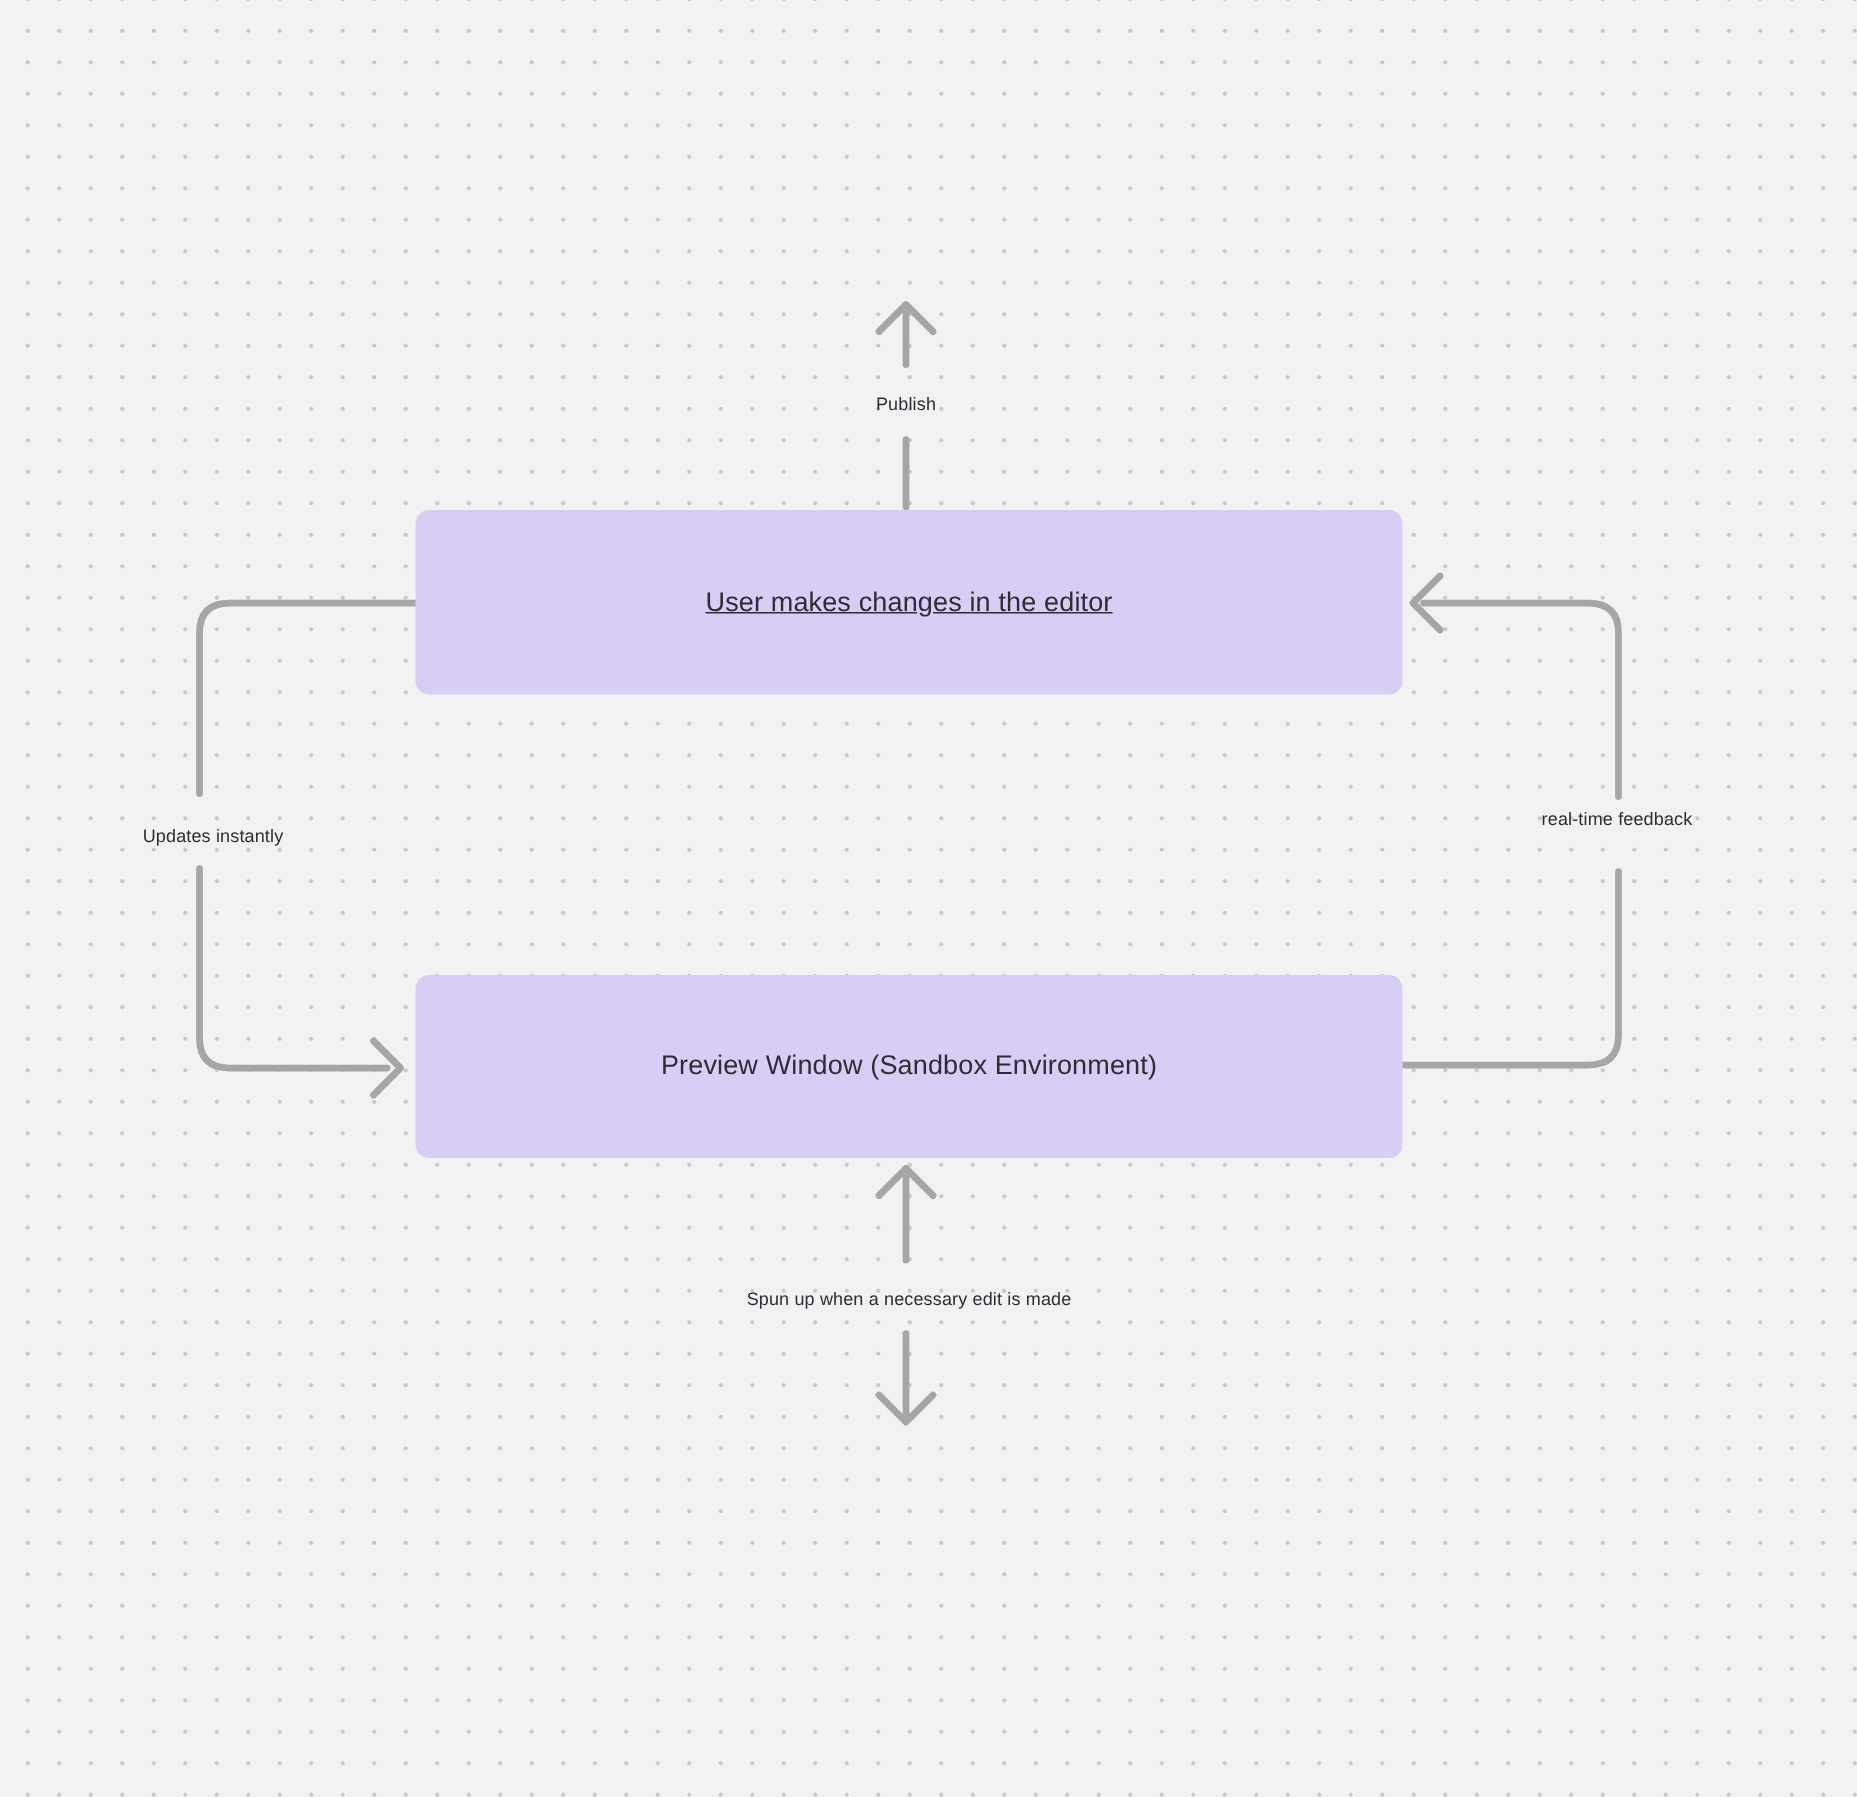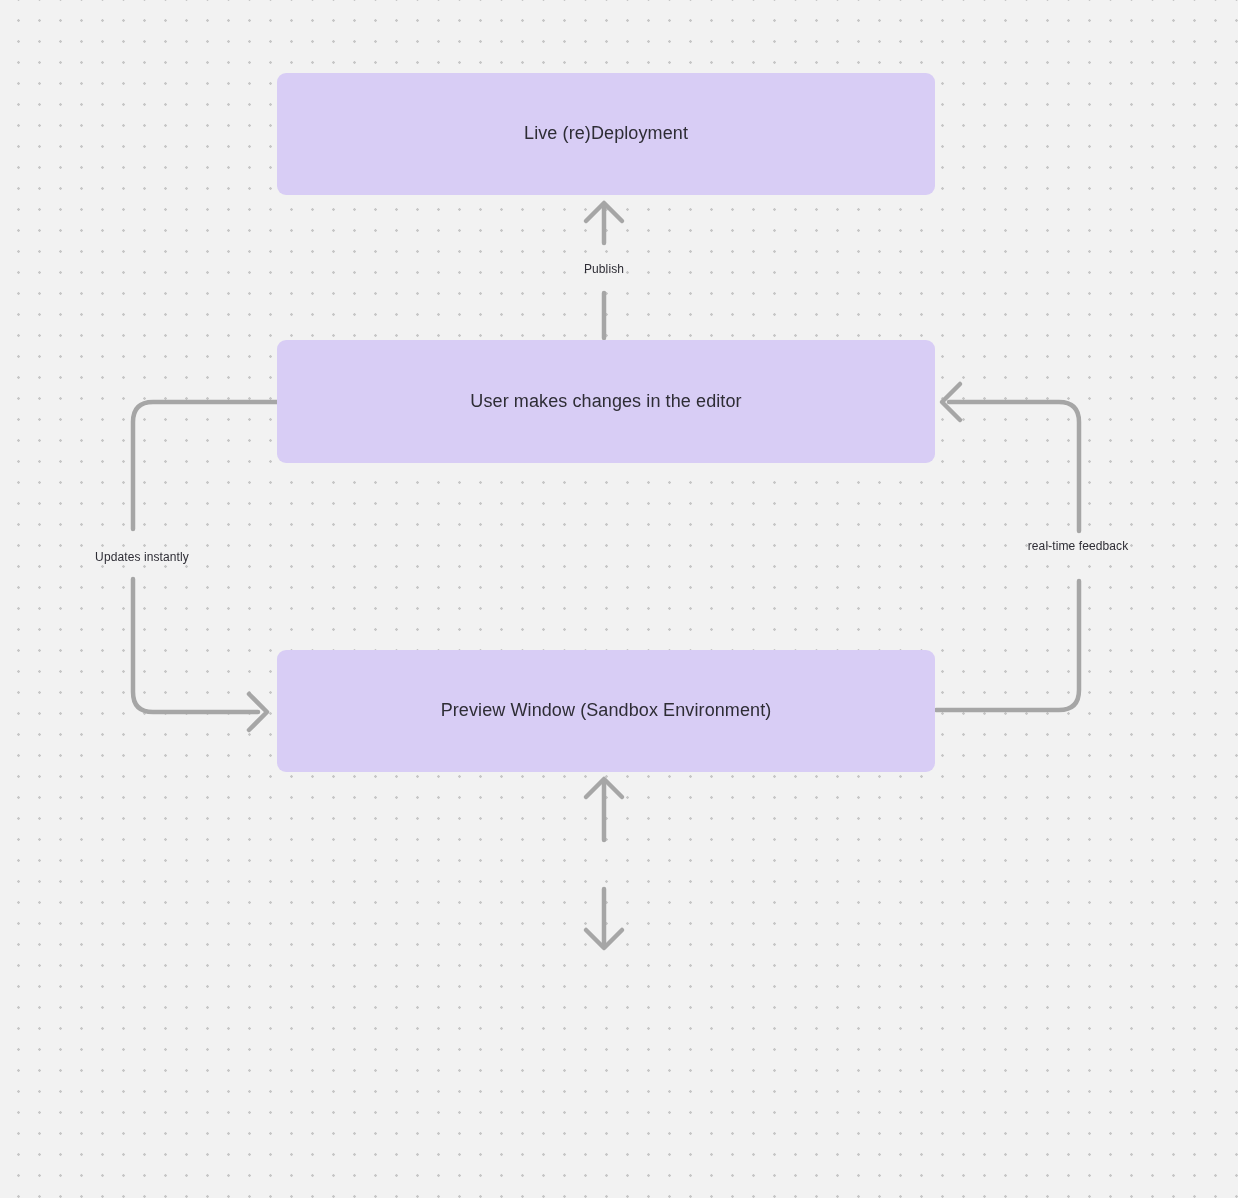--- a/index.html
+++ b/index.html
@@ -27,21 +27,21 @@
     border-radius: 9px;
     display: flex;
     align-items: center;
     justify-content: center;
     color: #2e2d35;
     font-size: 18px;
     line-height: 1.3;
     letter-spacing: 0.1px;
   }
   .node-1 { top: 73px; }
-  .node-2 { top: 340px; height: 123px; }
+  .node-2 { top: 340px; height: 123px; text-decoration: underline; }
   .node-3 { top: 650px; }
   .node-4 { top: 958px; }
   .edge-label {
     position: absolute;
     transform: translate(-50%, -50%);
     color: #2e2d35;
     font-size: 12px;
     white-space: nowrap;
     letter-spacing: 0.1px;
   }
@@ -82,33 +82,31 @@
     </g>
 
     <g>
       <path d="M 586 797 L 604 779 L 622 797"></path>
       <path d="M 604 783 L 604 840"></path>
       <path d="M 604 889 L 604 944"></path>
       <path d="M 586 930 L 604 948 L 622 930"></path>
     </g>
   </svg>
 
-  <div class="node node-1">
-    <span>Live (re)Deployment</span>
-  </div>
 
   <div class="node node-2">
     <span>User makes changes in the editor</span>
   </div>
 
   <div class="node node-3">
     <span>Preview Window (Sandbox Environment)</span>
   </div>
 
 
   <div class="edge-label label-publish">Publish</div>
 
   <div class="edge-label label-updates">Updates instantly</div>
 
   <div class="edge-label label-realtime">real-time feedback</div>
 
+  <div class="edge-label label-spunup">Spun up when a necessary edit is made</div>
 
 </div>
 
 </body></html>

